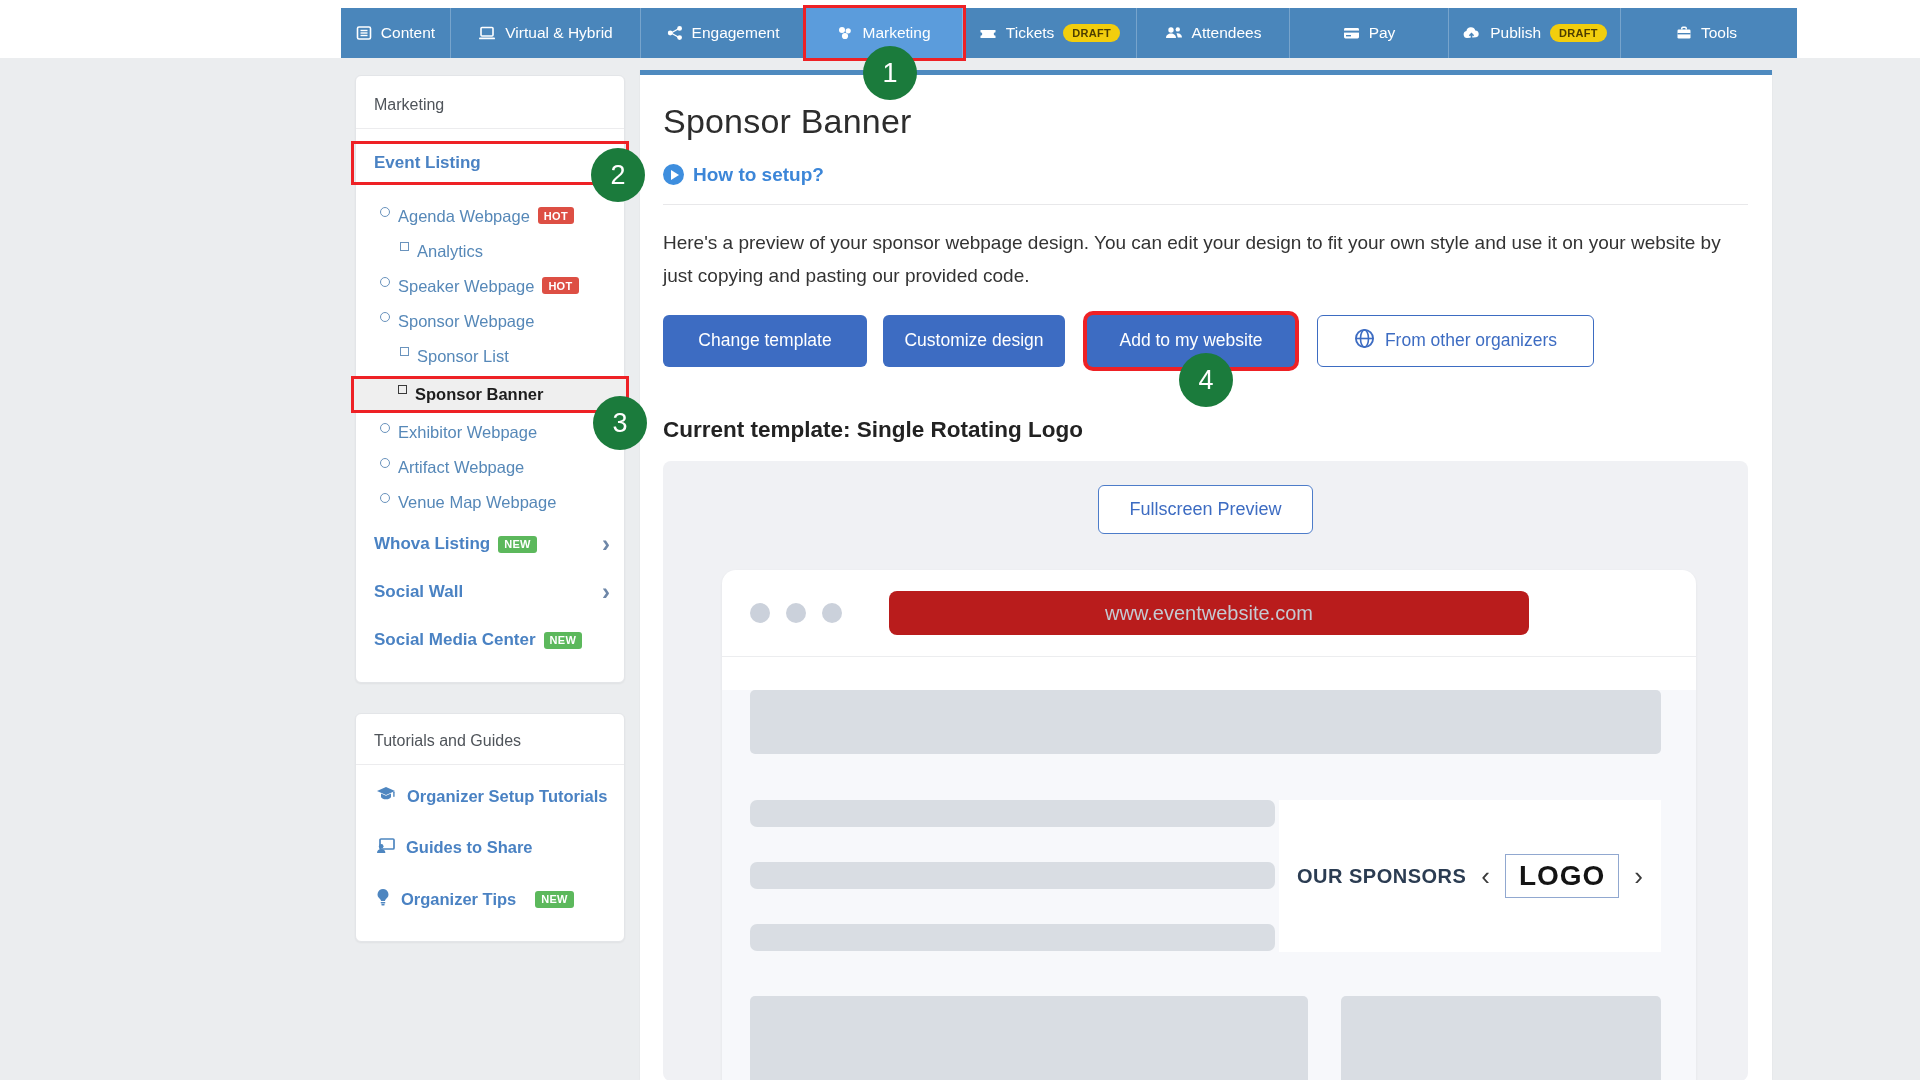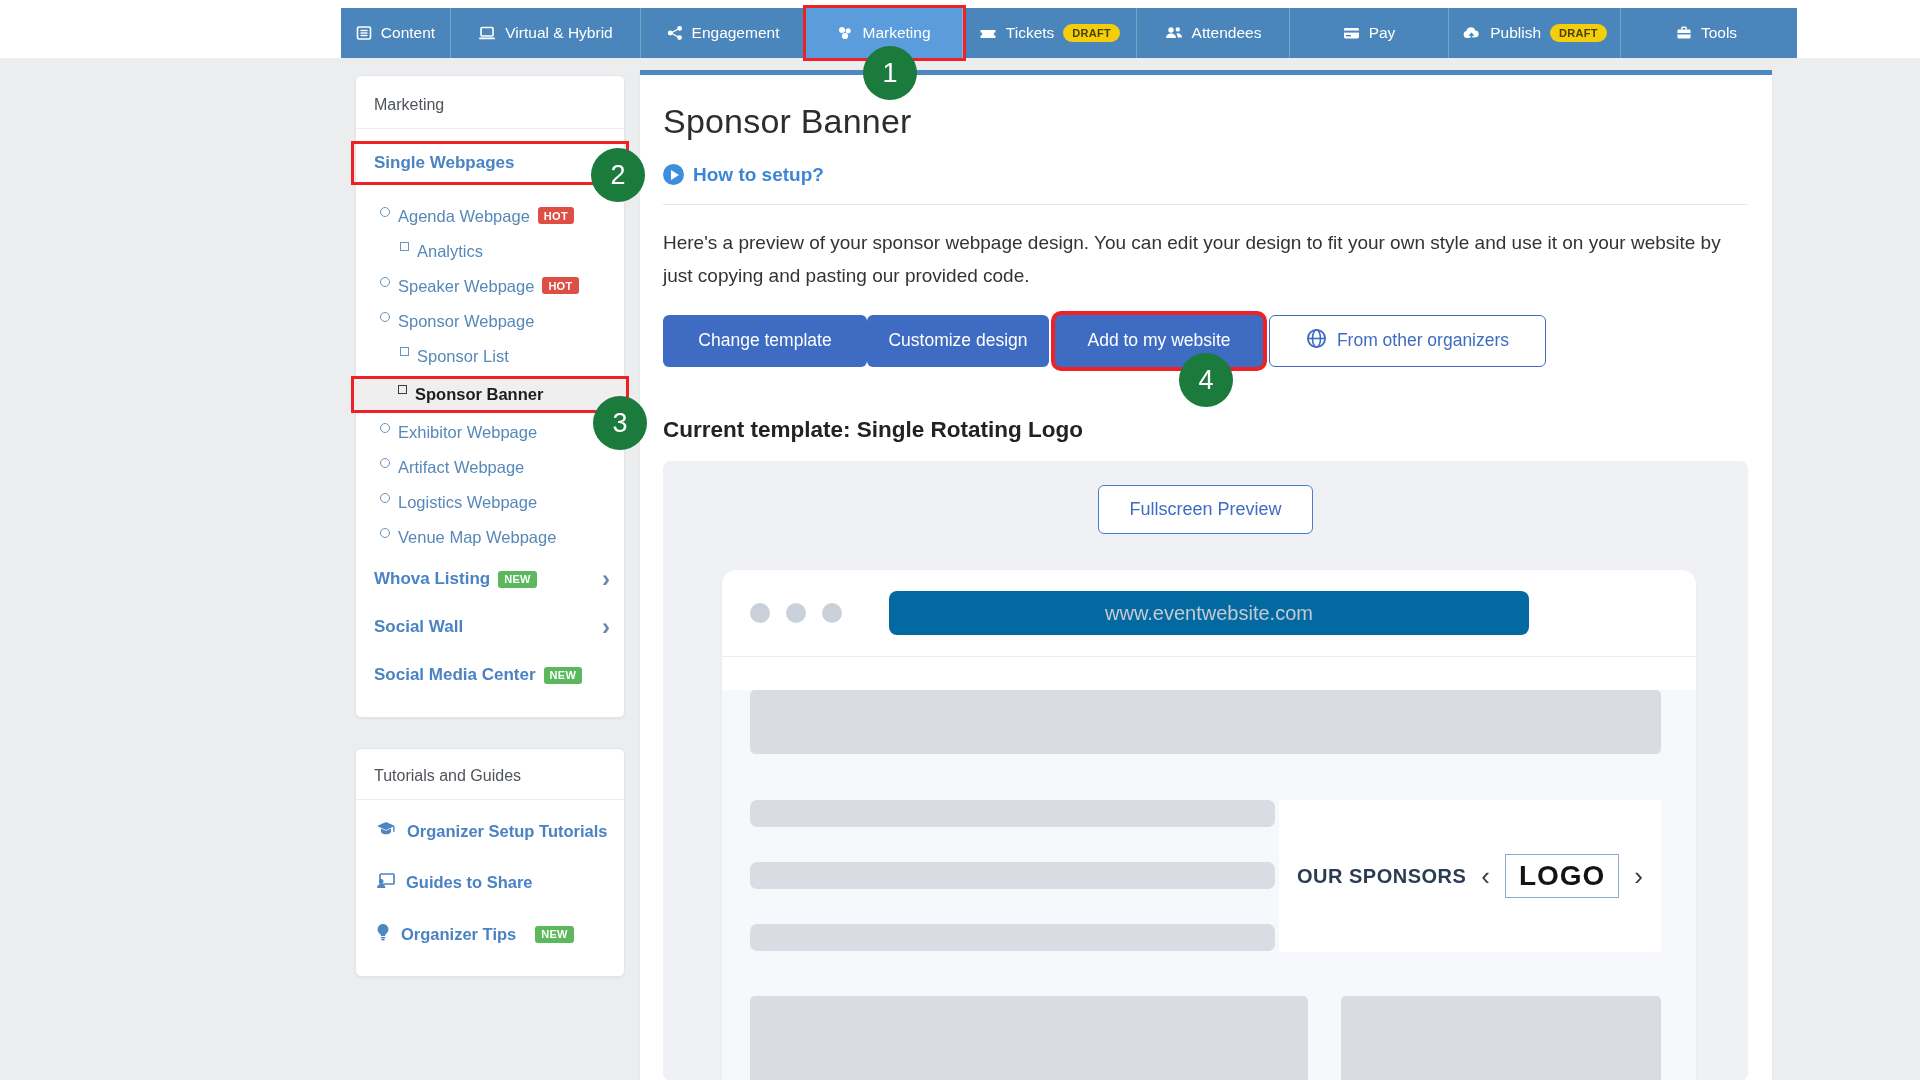--- a/index.html
+++ b/index.html
@@ -56,39 +56,39 @@
        border-top:5px solid #4e8abf;box-sizing:border-box;padding:0 24px 0 23px;
        box-shadow:0 1px 2px rgba(0,0,0,.05);}
   .page-title{color:#2d2d2d;font-size:34px;font-weight:500;margin-top:27px;letter-spacing:.2px;}
   .setup-link{display:flex;align-items:center;gap:9px;margin-top:10px;color:#3c86d8;
        font-weight:bold;font-size:19px;cursor:pointer;width:max-content;}
   .play-icon{width:21px;height:21px;border-radius:50%;background:#3e8ede;position:relative;flex:none;}
   .play-icon::after{content:"";position:absolute;left:8px;top:5.5px;border-left:8px solid #fff;
        border-top:5px solid transparent;border-bottom:5px solid transparent;}
   .main-divider{border-top:1px solid #e8e8ea;margin:18px 0 0 0;}
   .desc{color:#333;font-size:19px;line-height:33px;margin-top:21px;max-width:1090px;}
-  .btn-row{display:flex;align-items:center;gap:0;margin-top:23px;}
+  .btn-row{display:flex;align-items:center;gap:16px;margin-top:23px;}
   .btn{border:none;border-radius:6px;font-size:17.5px;font-family:inherit;cursor:pointer;
        height:52px;display:inline-flex;align-items:center;justify-content:center;box-sizing:border-box;}
   .btn-primary{background:#3d6cc2;color:#fff;}
   .btn-outline{background:#fff;color:#3d6cc2;border:1px solid #3d6cc2;gap:10px;text-align:right;}
   .red-frame-btn{box-shadow:0 0 0 4px #ee2125;}
   .tmpl-heading{color:#222;font-size:22.5px;font-weight:bold;margin-top:50px;}
   .preview-panel{background:#f0f1f4;border-radius:8px;margin-top:18px;height:620px;
        padding-top:24px;box-sizing:border-box;overflow:hidden;}
   .fullscreen-btn{display:block;margin:0 auto;background:#fff;border:1px solid #4d7cc9;color:#3d6cc2;
        font-size:18px;font-family:inherit;border-radius:6px;height:49px;padding:0 30px;cursor:pointer;}
   .browser{background:#fff;border-radius:14px;margin:36px 52px 0 59px;height:560px;
        box-shadow:0 1px 3px rgba(0,0,0,.06);overflow:hidden;}
   .browser-chrome{height:86px;display:flex;align-items:center;padding:0 28px;position:relative;
        border-bottom:1px solid #ecedef;}
   .dots{display:flex;gap:16px;}
   .dot{width:20px;height:20px;border-radius:50%;background:#cbd1db;}
   .url-pill{position:absolute;left:50%;transform:translateX(-50%);width:640px;height:44px;
-       background:#0369a1;border-radius:8px;display:flex;align-items:center;justify-content:center;
+       background:#b91c1c;border-radius:8px;display:flex;align-items:center;justify-content:center;
        color:#c5cad2;font-size:20px;}
   .browser-body{background:#f7f8fb;height:474px;padding:0 35px 0 28px;}
   .ph{background:#d9dde3;border-radius:5px;}
   .hero-ph{height:64px;margin-top:33px;}
   .mid-row{display:flex;margin-top:46px;text-align:center;}
   .left-col{width:525px;}
   .bar-ph{height:27px;border-radius:7px;}
   .bar-ph + .bar-ph{margin-top:35px;}
   .sponsor-card{margin-left:auto;width:382px;height:152px;background:#fff;display:flex;
        align-items:center;padding:0 18px 0 18px;box-sizing:border-box;}
@@ -209,21 +209,21 @@
     <span>Tools</span>
   </div>
 </nav>
 
 <aside class="sidebar">
   <div class="side-card first">
     <div class="side-header">Marketing</div>
     <div class="side-divider"></div>
 
     <div class="red-frame-event">
-      <span class="section-link">Single Webpages</span>
+      <span class="section-link">Event Listing</span>
     </div>
 
     <div class="side-item">
       <span class="bullet-circle"></span>
       <span>Agenda Webpage</span>
       <span class="badge-hot">HOT</span>
     </div>
     <div class="side-item indent">
       <span class="bullet-square"></span>
       <span>Analytics</span>
@@ -247,24 +247,20 @@
         <span>Sponsor Banner</span>
       </div>
     </div>
     <div class="side-item">
       <span class="bullet-circle"></span>
       <span>Exhibitor Webpage</span>
     </div>
     <div class="side-item">
       <span class="bullet-circle"></span>
       <span>Artifact Webpage</span>
-    </div>
-    <div class="side-item">
-      <span class="bullet-circle"></span>
-      <span>Logistics Webpage</span>
     </div>
     <div class="side-item">
       <span class="bullet-circle"></span>
       <span>Venue Map Webpage</span>
     </div>
 
     <div class="side-link">
       <span>Whova Listing</span>
       <span class="badge-new">NEW</span>
       <span class="chev">›</span>

